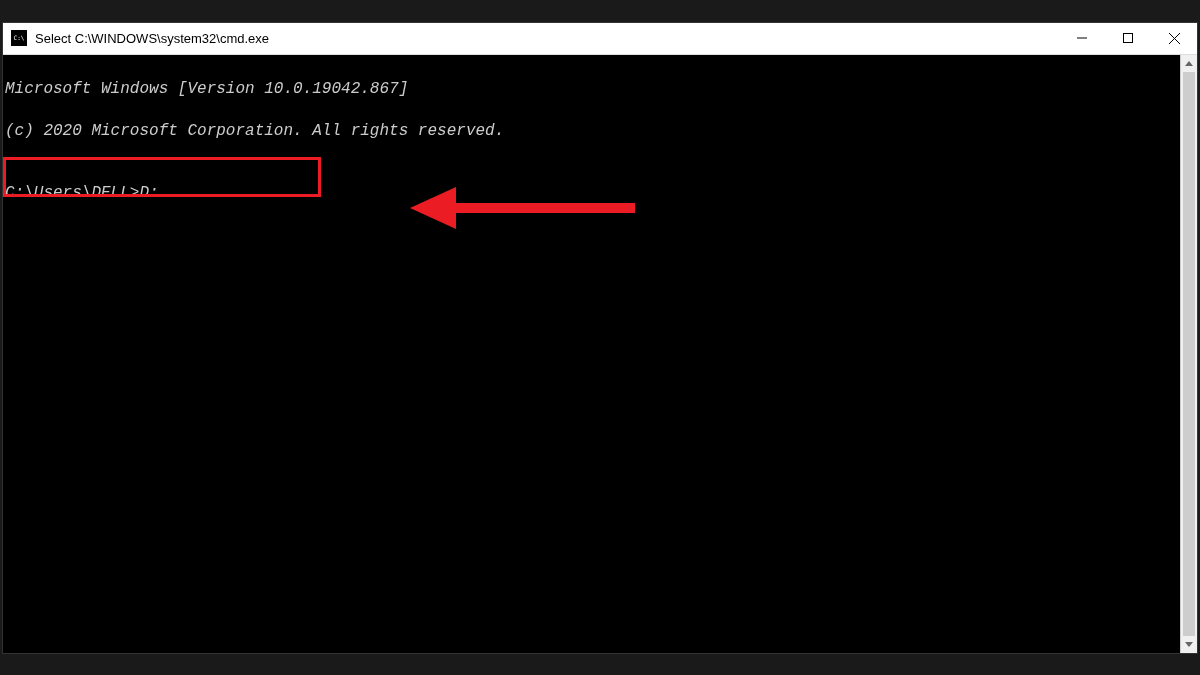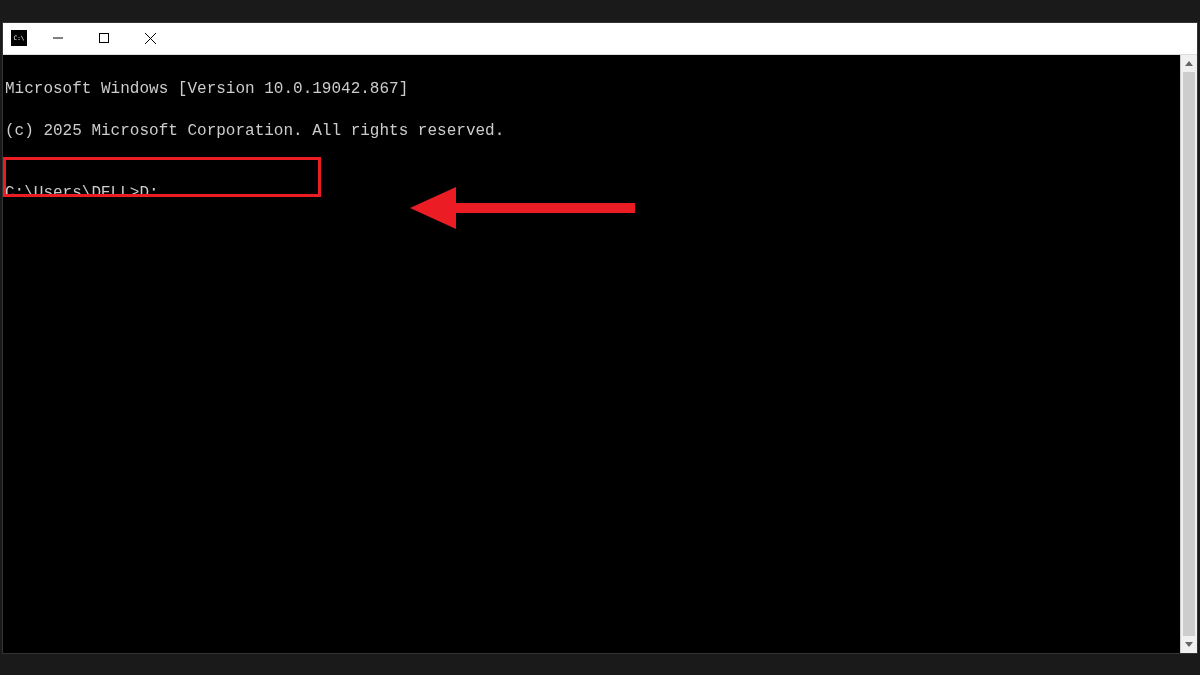--- a/index.html
+++ b/index.html
@@ -76,21 +76,21 @@
       background: #000000;
       padding: 4px 2px;
       font-family: 'Consolas', 'Courier New', monospace;
       font-size: 16px;
       color: #cccccc;
       line-height: 1.3;
       white-space: pre;
       position: relative;
       overflow: hidden;
     }
-    .terminal-line { display: block; }
+    .terminal-line { display: block; font-style: italic; }
     .scrollbar-v {
       width: 17px;
       background: #f0f0f0;
       display: flex;
       flex-direction: column;
       align-items: center;
       border-left: 1px solid #ccc;
     }
     .scroll-arrow {
       width: 100%;
@@ -129,20 +129,21 @@
       left: 330px;
       pointer-events: none;
     }
   </style>
 </head>
 <body>
 
 <div class="window">
   <div class="titlebar">
     <div class="titlebar-icon"></div>
+    <div class="titlebar-title">Select C:\WINDOWS\system32\cmd.exe</div>
     <div class="window-controls">
       <div class="ctrl-btn">
         <svg width="10" height="10" viewBox="0 0 10 10">
           <line x1="0" y1="5" x2="10" y2="5" stroke="#000" stroke-width="1"></line>
         </svg>
       </div>
       <div class="ctrl-btn">
         <svg width="10" height="10" viewBox="0 0 10 10">
           <rect x="0.5" y="0.5" width="9" height="9" fill="none" stroke="#000" stroke-width="1"></rect>
         </svg>
@@ -152,21 +153,21 @@
           <line x1="0" y1="0" x2="11" y2="11" stroke="#000" stroke-width="1"></line>
           <line x1="11" y1="0" x2="0" y2="11" stroke="#000" stroke-width="1"></line>
         </svg>
       </div>
     </div>
   </div>
 
   <div class="terminal-area">
     <div class="terminal">
 <span class="terminal-line">Microsoft Windows [Version 10.0.19042.867]</span>
-<span class="terminal-line">(c) 2025 Microsoft Corporation. All rights reserved.</span>
+<span class="terminal-line">(c) 2020 Microsoft Corporation. All rights reserved.</span>
 <span class="terminal-line"></span>
 <span class="terminal-line"><span>C:\Users\DELL&gt;</span><span>D:</span></span>
 <span class="terminal-line"></span>
 
       <div class="highlight-box"></div>
       <div class="arrow-annotation">
         <svg width="230" height="50" viewBox="0 0 230 50">
           <line x1="225" y1="25" x2="38" y2="25" stroke="#eb1c24" stroke-width="10"></line>
           <polygon points="0,25 46,4 46,46" fill="#eb1c24"></polygon>
         </svg>

